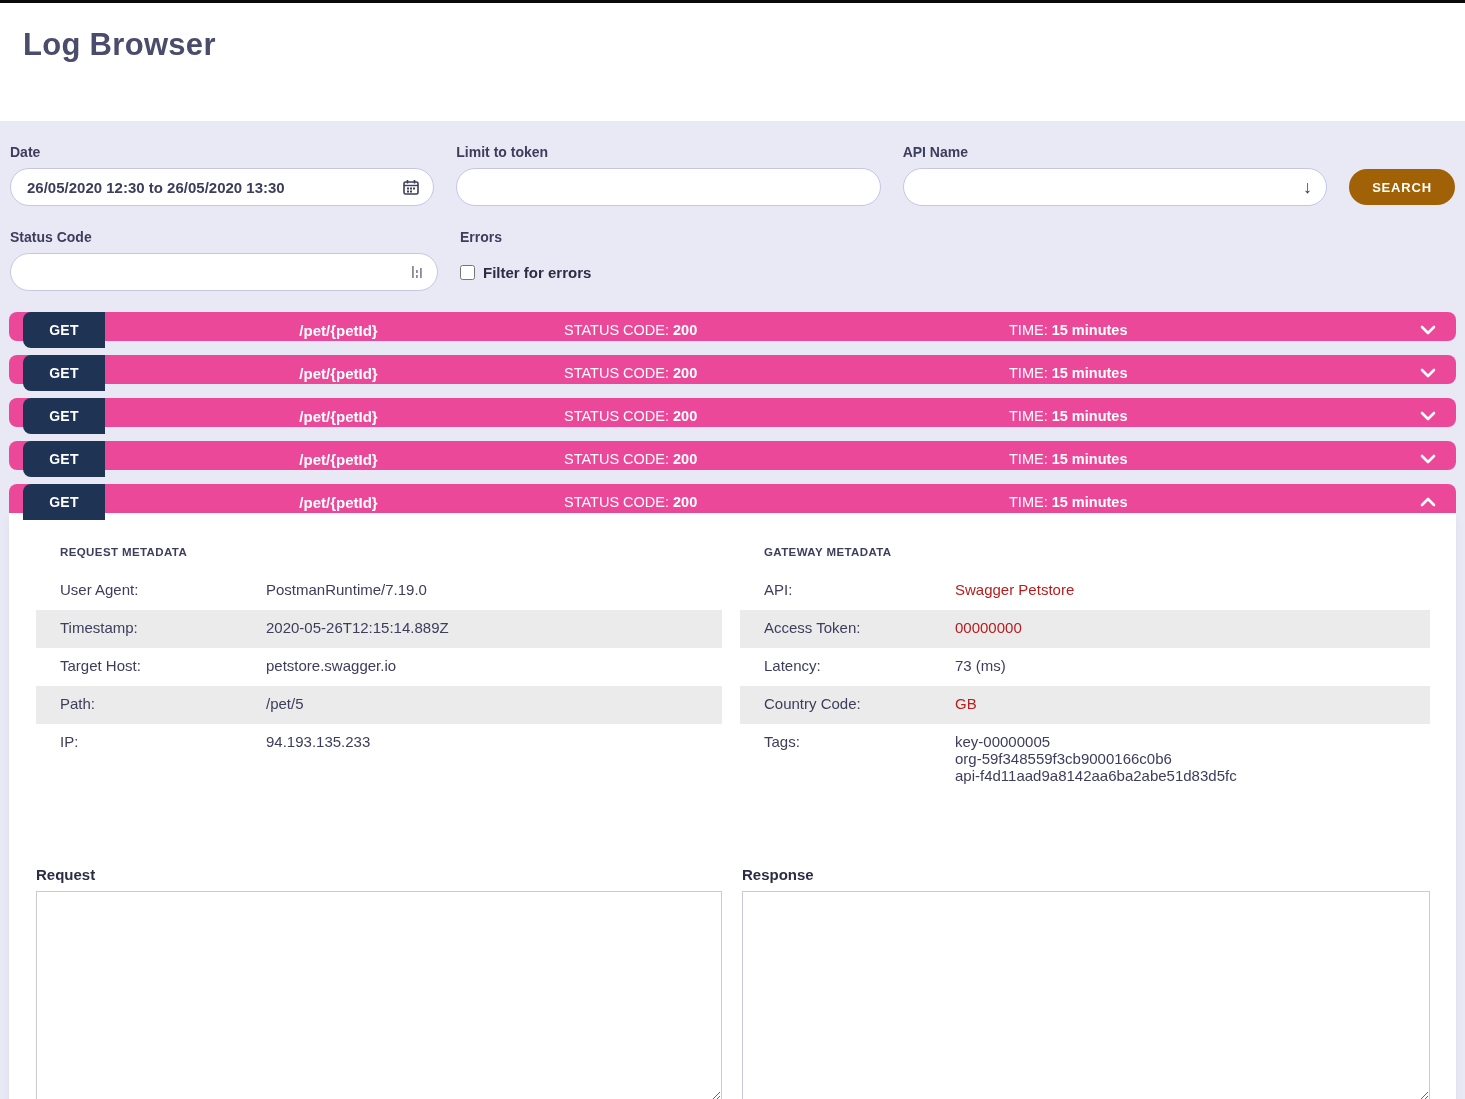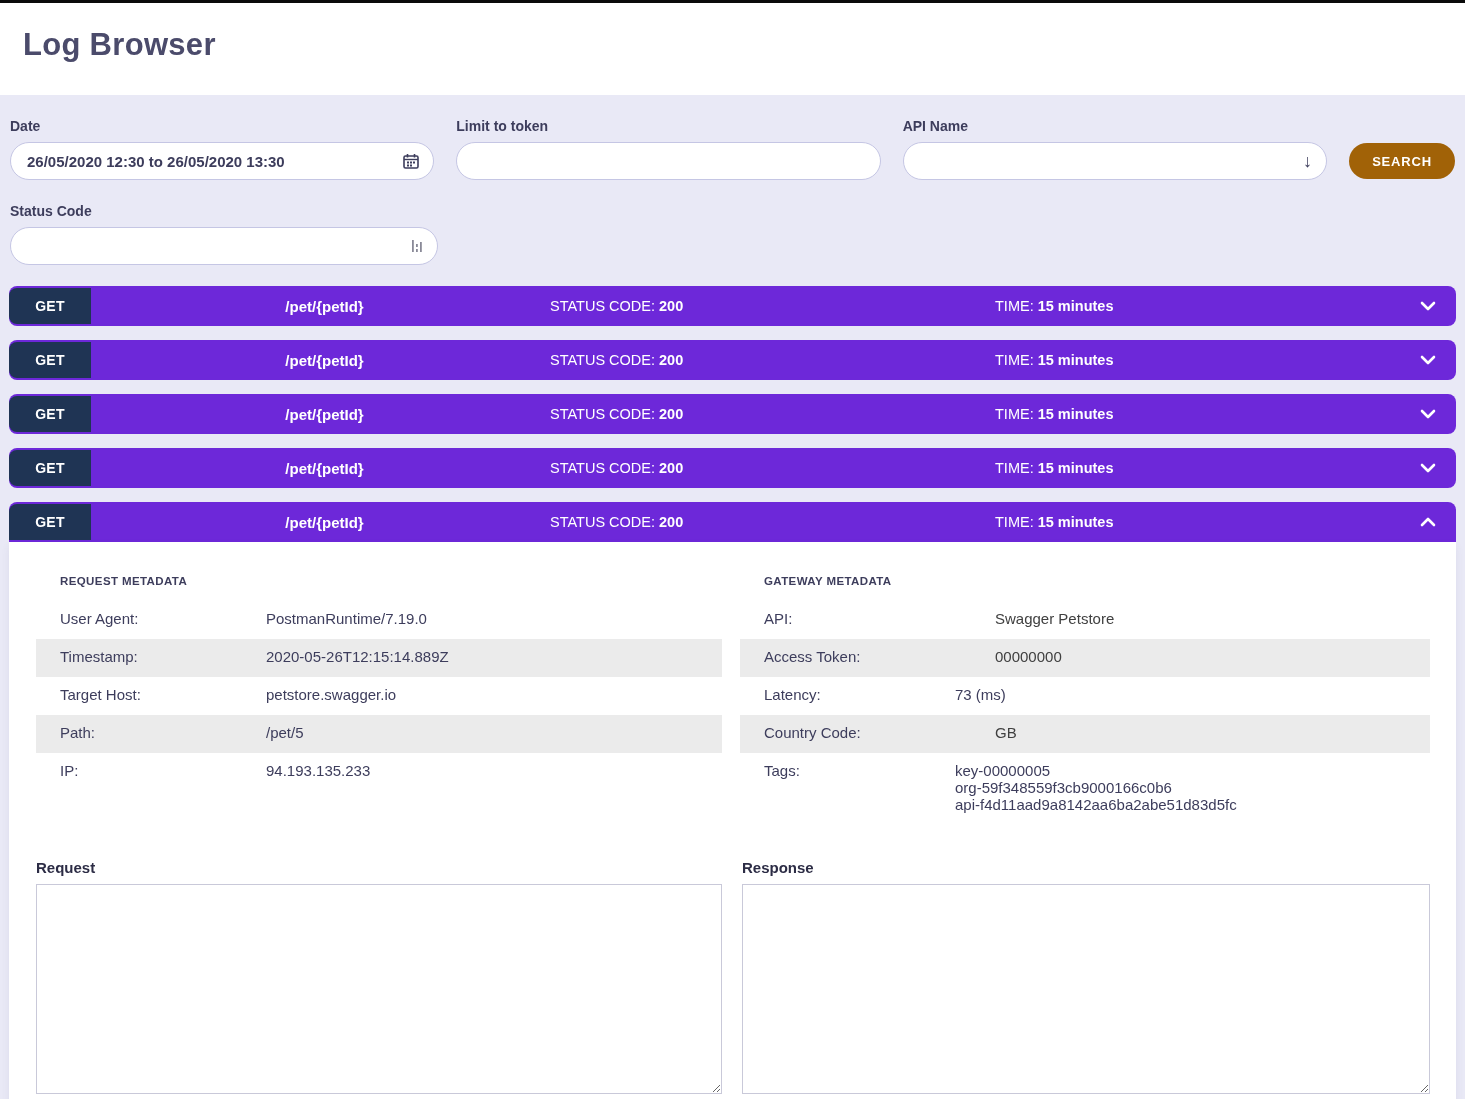--- a/index.html
+++ b/index.html
@@ -6,21 +6,21 @@
   html, body { width: 1465px; height: 1099px; }
   body {
     font-family: "Liberation Sans", sans-serif;
     background: #e9e9f6;
     color: #3d3d5c;
     overflow: hidden;
   }
   .top-bar { height: 3px; background: #0a0a0a; }
   header {
     background: #ffffff;
-    height: 92px;
+    height: 118px;
     padding: 24px 0 0 23px;
   }
   .page-title {
     font-size: 31px;
     font-weight: 700;
     color: #4b4b6b;
     letter-spacing: 0.3px;
   }
   .main { padding: 23px 9px 0 9px; }
 
@@ -57,23 +57,23 @@
   .checkbox-line { height: 38px; display: flex; align-items: center; }
   .checkbox-line input[type="checkbox"] {
     width: 15px; height: 15px; margin-right: 8px; accent-color: #3d3d5c;
   }
   .checkbox-label { font-size: 15px; font-weight: 600; color: #2c2c45; }
 
   
   .logs { margin-top: 21px; }
   .log-item { margin-bottom: 14px; }
   .log-row {
-    height: 40px; background: #6d28d9; border-radius: 8px;
+    height: 29px; background: #ec4899; border-radius: 8px;
     display: grid; grid-template-columns: 82px 449px 445px 1fr 56px;
-    align-items: center; color: #fff; cursor: pointer;
+    align-items: center; color: #fff; cursor: pointer; padding-left: 14px;
   }
   .log-row.expanded { border-radius: 8px 8px 0 0; }
   .method-badge {
     background: #1f3454; height: 36px; border-radius: 8px 0 0 8px;
     display: flex; align-items: center; justify-content: center;
     font-size: 14px; font-weight: 700; letter-spacing: 0.3px;
   }
   .log-row.expanded .method-badge { border-radius: 8px 0 0 0; }
   .row-path { padding-left: 18px; font-size: 15px; font-weight: 700; text-align: center; }
   .row-status, .row-time { font-size: 14.5px; font-weight: 400; padding-left: 10px; }
@@ -96,26 +96,26 @@
   }
   .meta-table { width: 100%; }
   .meta-row {
     display: flex; min-height: 38px; align-items: flex-start;
     padding: 9px 10px 9px 24px; font-size: 15px;
   }
   .meta-row.alt { background: #ebebeb; }
   .meta-label { flex: 0 0 206px; color: #3d3d5c; }
   .meta-col-right .meta-label { flex: 0 0 191px; }
   .meta-value { color: #3d3d5c; white-space: pre-line; }
-  .meta-value.link { color: #404040; cursor: pointer; margin-left: 40px; }
+  .meta-value.link { color: #b91c1c; cursor: pointer; }
 
   .io-columns { display: flex; gap: 20px; margin-top: 37px; }
   .io-col-left { width: 686px; flex: 0 0 686px; }
   .io-col-right { flex: 1; }
-  .io-label { font-size: 15px; font-weight: 700; color: #2c2c45; display: block; margin-bottom: 8px; }
+  .io-label { font-size: 15px; font-weight: 700; color: #2c2c45; display: block; margin-bottom: 8px; margin-top: 36px; }
   .io-textarea {
     width: 100%; height: 210px; resize: both;
     border: 1px solid #c9c9d9; background: #fff;
     font-family: "Liberation Mono", monospace; font-size: 13px; color: #3d3d5c;
     outline: none; padding: 6px;
   }
 </style>
 </head>
 <body>
 
@@ -176,20 +176,27 @@
             <svg width="12" height="16" viewBox="0 0 12 16">
               <rect x="1" y="2" width="1.8" height="12" fill="#8a8a98"></rect>
               <rect x="5" y="6" width="1.8" height="3" fill="#8a8a98"></rect>
               <rect x="5" y="11" width="1.8" height="3" fill="#8a8a98"></rect>
               <rect x="9" y="4" width="1.8" height="10" fill="#8a8a98"></rect>
             </svg>
           </span>
         </div>
       </div>
 
+      <div class="field errors-block">
+        <span class="field-label">Errors</span>
+        <div class="checkbox-line">
+          <input type="checkbox" style="">
+          <span class="checkbox-label">Filter for errors</span>
+        </div>
+      </div>
     </div>
   </div>
 
   <div class="logs">
 
     <div class="log-item">
       <div class="log-row">
         <span class="method-badge">GET</span>
         <span class="row-path">/pet/{petId}</span>
         <span class="row-status"><span>STATUS CODE:</span>&nbsp;<b>200</b></span>

